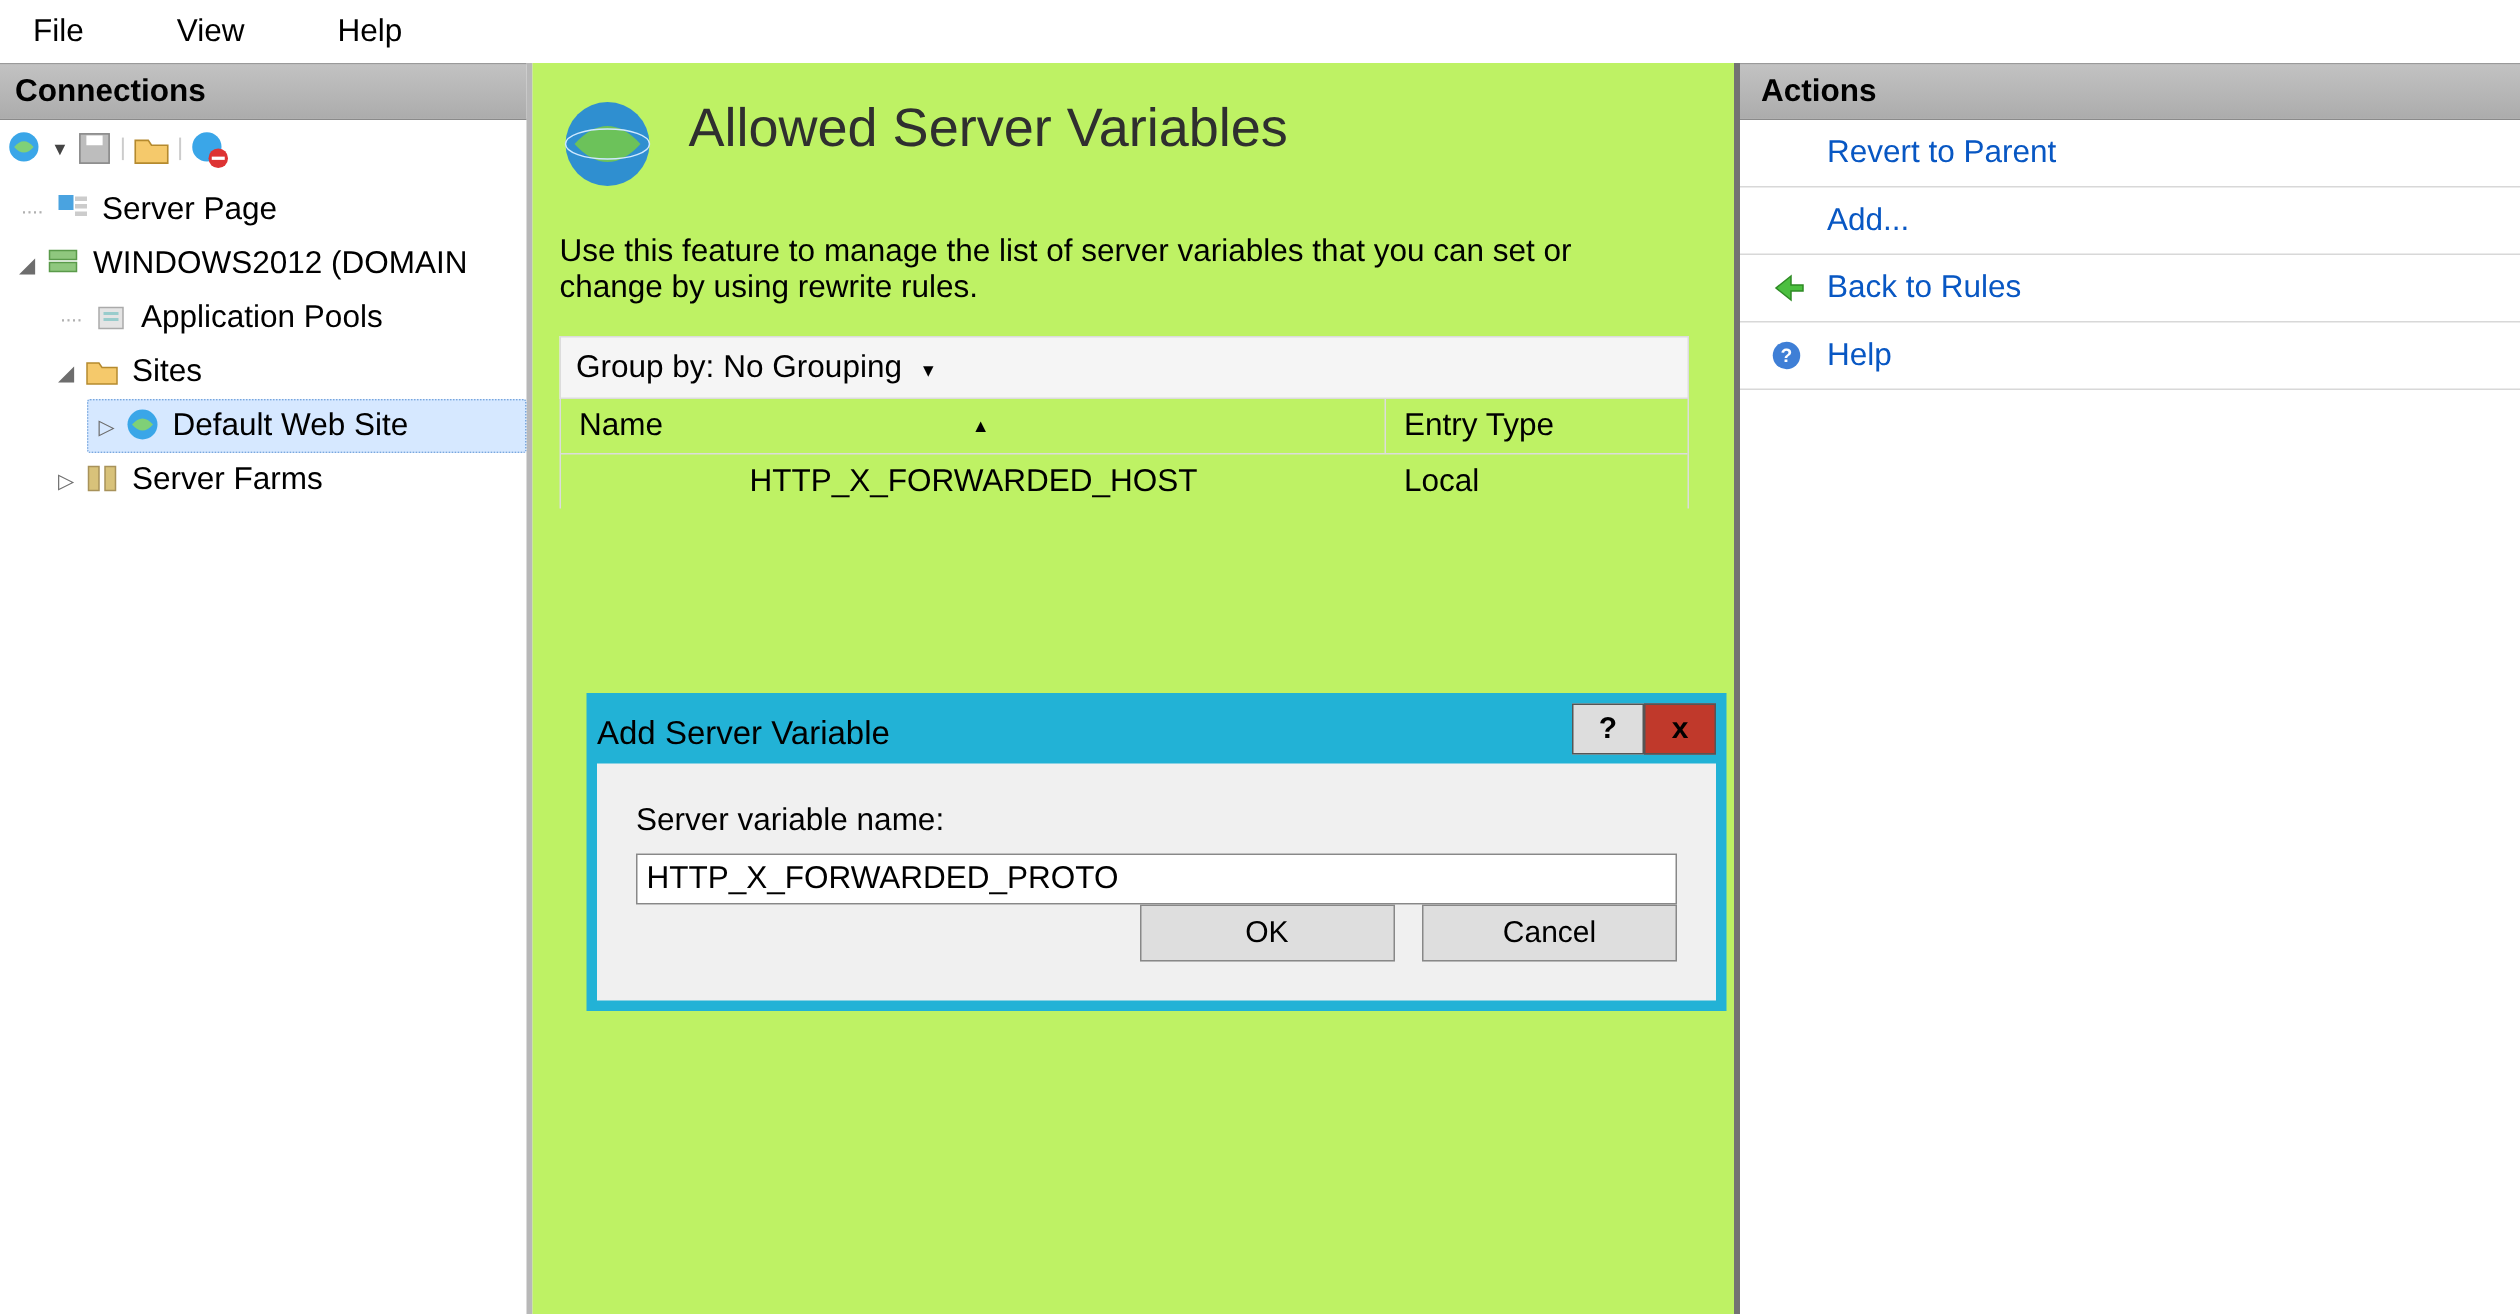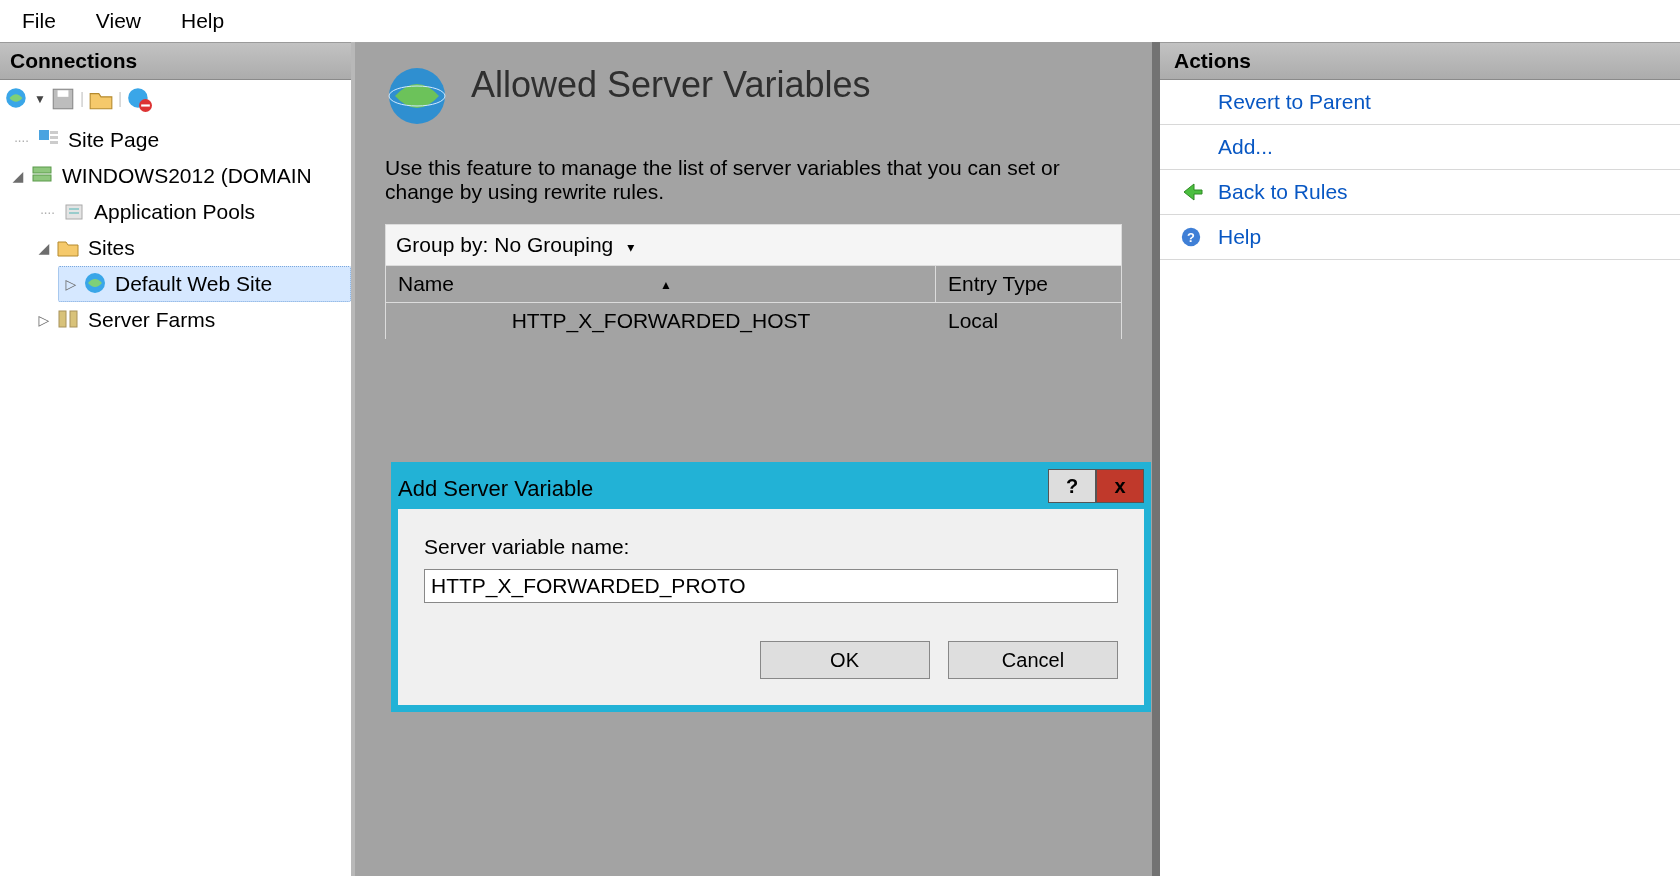--- a/index.html
+++ b/index.html
@@ -1,35 +1,35 @@
 <!DOCTYPE html>
 <html><head>
 <meta charset="utf-8">
 <style>
 * { box-sizing: border-box; margin: 0; padding: 0; font-family: "Segoe UI", Tahoma, sans-serif; }
 html, body { width: 1680px; height: 876px; background: #fff; overflow: hidden; }
 
-.menubar { height: 42px; display: flex; align-items: center; padding-left: 22px; gap: 40px; font-size: 21px; background: #fff; }
+.menubar { height: 42px; display: flex; align-items: center; padding-left: 22px; gap: 62px; font-size: 21px; background: #fff; }
 .menubar span { cursor: default; }
 
 .main-area { display: flex; height: 834px; }
 
 
 .conn-panel { width: 355px; border-right: 4px solid #b8b8b8; display: flex; flex-direction: column; }
 .conn-hdr { background: linear-gradient(#c2c2c2,#acacac); border-top: 1px solid #9a9a9a; border-bottom: 1px solid #8a8a8a; padding: 6px 10px; font-size: 21px; font-weight: bold; }
 .toolbar { padding: 6px 4px; display: flex; gap: 4px; align-items: center; }
 .tree { padding: 4px 0 0 6px; font-size: 21px; }
 .tree-row { display: flex; align-items: center; height: 36px; }
 .tree-row.selected { background: #d6e8ff; border: 1px dotted #7aa7dd; border-radius: 2px; }
 .exp { width: 24px; display: inline-flex; justify-content: center; color: #6d6d6d; font-size: 14px; }
 .ic { width: 26px; height: 26px; display: inline-block; }
 .dots { color:#b0b0b0; font-size:14px; display:inline-block; width:30px; text-align:center; letter-spacing:-1px; }
 
 
-.center { flex: 1; border-right: 8px solid #737373; background: #a3a3a3; padding: 22px 30px 0 30px; position: relative; }
+.center { flex: 1; border-right: 4px solid #737373; background: #bef264; padding: 22px 30px 0 18px; position: relative; }
 .center-head { display: flex; gap: 22px; align-items: flex-start; }
 .center-title { font-size: 36px; color: #2f2f2f; }
 .center-desc { font-size: 21px; margin-top: 28px; max-width: 730px; }
 .groupbar { margin-top: 20px; border: 1px solid #dcdcdc; background: #f5f5f5; height: 42px; display:flex; align-items:center; padding:0 10px; font-size:21px; gap:6px; }
 .grid { border-left:1px solid #dcdcdc; border-right:1px solid #dcdcdc; }
 .grid-hd { display:flex; font-size:21px; border-bottom:1px solid #dcdcdc; }
 .grid-hd div { padding:6px 12px; }
 .grid-hd .c1 { width:550px; border-right:1px solid #dcdcdc; }
 .grid-hd .c2 { flex:1; }
 .grid-row { display:flex; font-size:21px; padding:6px 0; }
@@ -39,21 +39,21 @@
 
 
 .dialog { position:absolute; left:36px; top:420px; width:760px; background:#22b2d6; padding:7px; }
 .dlg-titlebar { height:40px; display:flex; align-items:center; justify-content:flex-start; position:relative; font-size:22px; color:#000; }
 .dlg-btns { position:absolute; right:0; top:0; display:flex; height:34px; }
 .dlg-btns button { width:48px; border:1px solid #555; font-size:20px; font-weight:bold; background:#ddd; }
 .dlg-btns button.close { background:#c0392b; color:#000; }
 .dlg-body { background:#f0f0f0; padding:26px; }
 .dlg-label { font-size:21px; margin-bottom:10px; }
 .dlg-input { width:100%; height:34px; border:1px solid #888; padding:2px 6px; font-size:21px; font-family:inherit; }
-.dlg-foot { text-align:right; margin-top:38px; }
+.dlg-foot { text-align:right; }
 .dlg-foot button { width:170px; height:38px; font-size:20px; background:#dedede; border:1px solid #888; margin-left:14px; }
 
 
 .actions { width:520px; }
 .act-hdr { background: linear-gradient(#c2c2c2,#acacac); border-top: 1px solid #9a9a9a; border-bottom: 1px solid #8a8a8a; padding: 6px 14px; font-size: 21px; font-weight: bold; }
 .act-item { display:flex; align-items:center; gap:12px; padding:10px 20px; font-size:21px; color:#0857c3; border-bottom:1px solid #d8d8d8; }
 .act-item .slot { width:26px; display:inline-flex; }
 
 
 .sortarrow { font-size:12px; position:relative; top:-2px; }
@@ -109,21 +109,21 @@
       <div class="tree-row">
         <span class="dots">····</span>
         <span class="ic">
           <svg viewBox="0 0 24 24" width="24" height="24">
               <rect x="3" y="3" width="10" height="10" fill="#4aa3e0"></rect>
               <rect x="14" y="4" width="8" height="3" fill="#ccc"></rect>
               <rect x="14" y="9" width="8" height="3" fill="#ccc"></rect>
               <rect x="14" y="14" width="8" height="3" fill="#ccc"></rect>
             </svg>
         </span>
-        <span style="margin-left:6px;">Site Page</span>
+        <span style="margin-left:6px;">Server Page</span>
       </div>
 
       <div class="tree-row">
         <span class="exp">◢</span>
         <span class="ic">
           <svg viewBox="0 0 24 24" width="24" height="24">
               <rect x="3" y="4" width="18" height="6" fill="#8fc77e" stroke="#5a9a4a"></rect>
               <rect x="3" y="12" width="18" height="6" fill="#8fc77e" stroke="#5a9a4a"></rect>
             </svg>
         </span>

